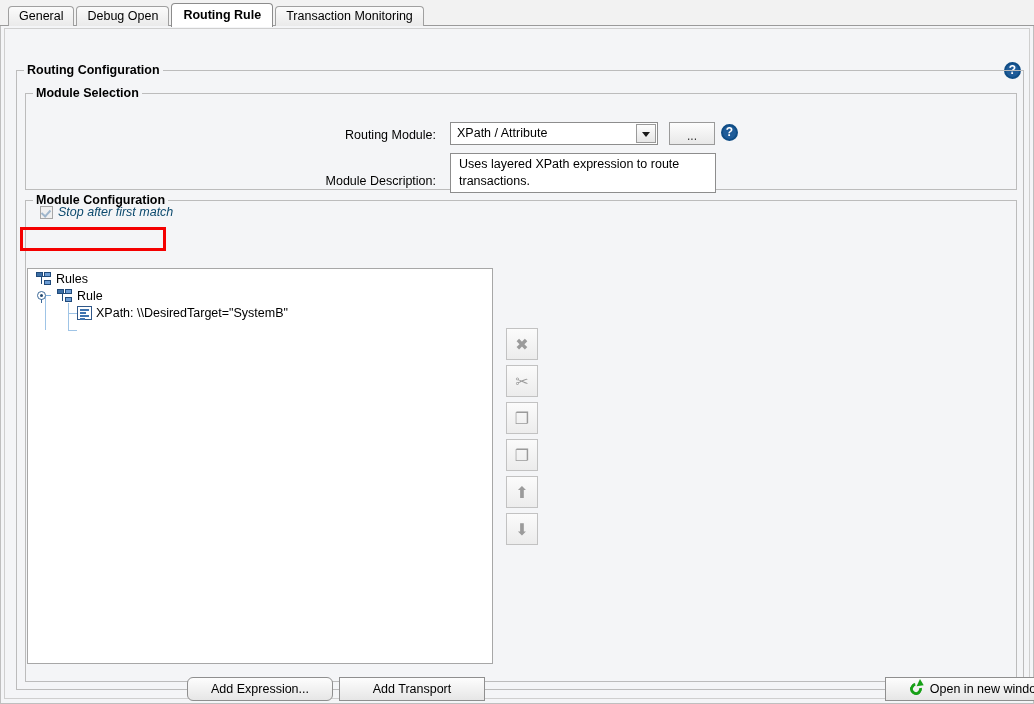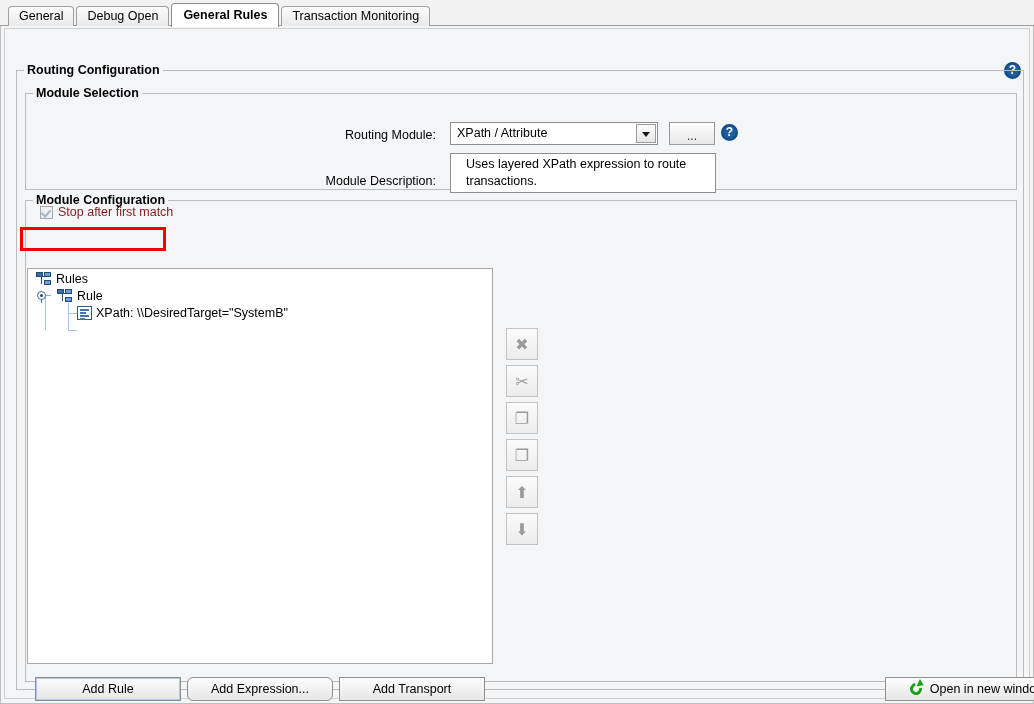--- a/index.html
+++ b/index.html
@@ -190,21 +190,21 @@
   }
   #help-combo { left: 695px; top: 30px; }
 
   .textarea-desc {
     position: absolute;
     left: 424px; top: 59px;
     width: 266px; height: 40px;
     background: #ffffff;
     border: 1px solid #8d8d8d;
     box-sizing: border-box;
-    padding: 2px 15px;
+    padding: 2px 8px;
     font-size: 12.5px;
     line-height: 17px;
     color: #000;
     overflow: hidden;
     cursor: text;
   }
 
   
   .checkbox-row {
     position: absolute;
@@ -225,22 +225,23 @@
     content: "";
     position: absolute;
     left: 2px; top: 1px;
     width: 4px; height: 7px;
     border: solid #9fb6cc;
     border-width: 0 2px 2px 0;
     transform: rotate(42deg);
   }
   .checkbox-label {
     font-size: 12.5px;
-    color: #7f1d1d;
+    color: #0c4a6e;
     white-space: nowrap;
+    font-style: italic;
   }
   .red-annotation {
     position: absolute;
     left: 15px; top: 198px;
     width: 146px; height: 24px;
     border: 3px solid #f40000;
     box-sizing: border-box;
     pointer-events: none;
     z-index: 20;
   }
@@ -473,21 +474,21 @@
     transform: rotate(115deg);
   }
 </style>
 </head>
 <body>
 
 <div class="tabbar">
   <div class="tabs">
     <div class="tab">General</div>
     <div class="tab">Debug Open</div>
-    <div class="tab active">General Rules</div>
+    <div class="tab active">Routing Rule</div>
     <div class="tab">Transaction Monitoring</div>
   </div>
 </div>
 
 <div class="content">
   <div class="content-inner">
 
     <div class="help-icon" id="help-top">?</div>
 
     <div class="group" id="group-routing-configuration">
@@ -581,21 +582,20 @@
       <span class="glyph">❐</span>
     </div>
     <div class="tool-btn" style="top:447px;">
       <span class="glyph">⬆</span>
     </div>
     <div class="tool-btn" style="top:484px;">
       <span class="glyph">⬇</span>
     </div>
 
 
-    <div class="btn focused" id="btn-add-rule">Add Rule</div>
     <div class="btn" id="btn-add-expression">Add Expression...</div>
     <div class="btn" id="btn-add-transport">Add Transport</div>
 
     <div class="btn" id="btn-open-new-window">
       <span class="inner">
         <span class="icon-refresh">
           <span class="ring"></span>
             <span class="tip"></span>
         </span>
         <span>Open in new window</span>

